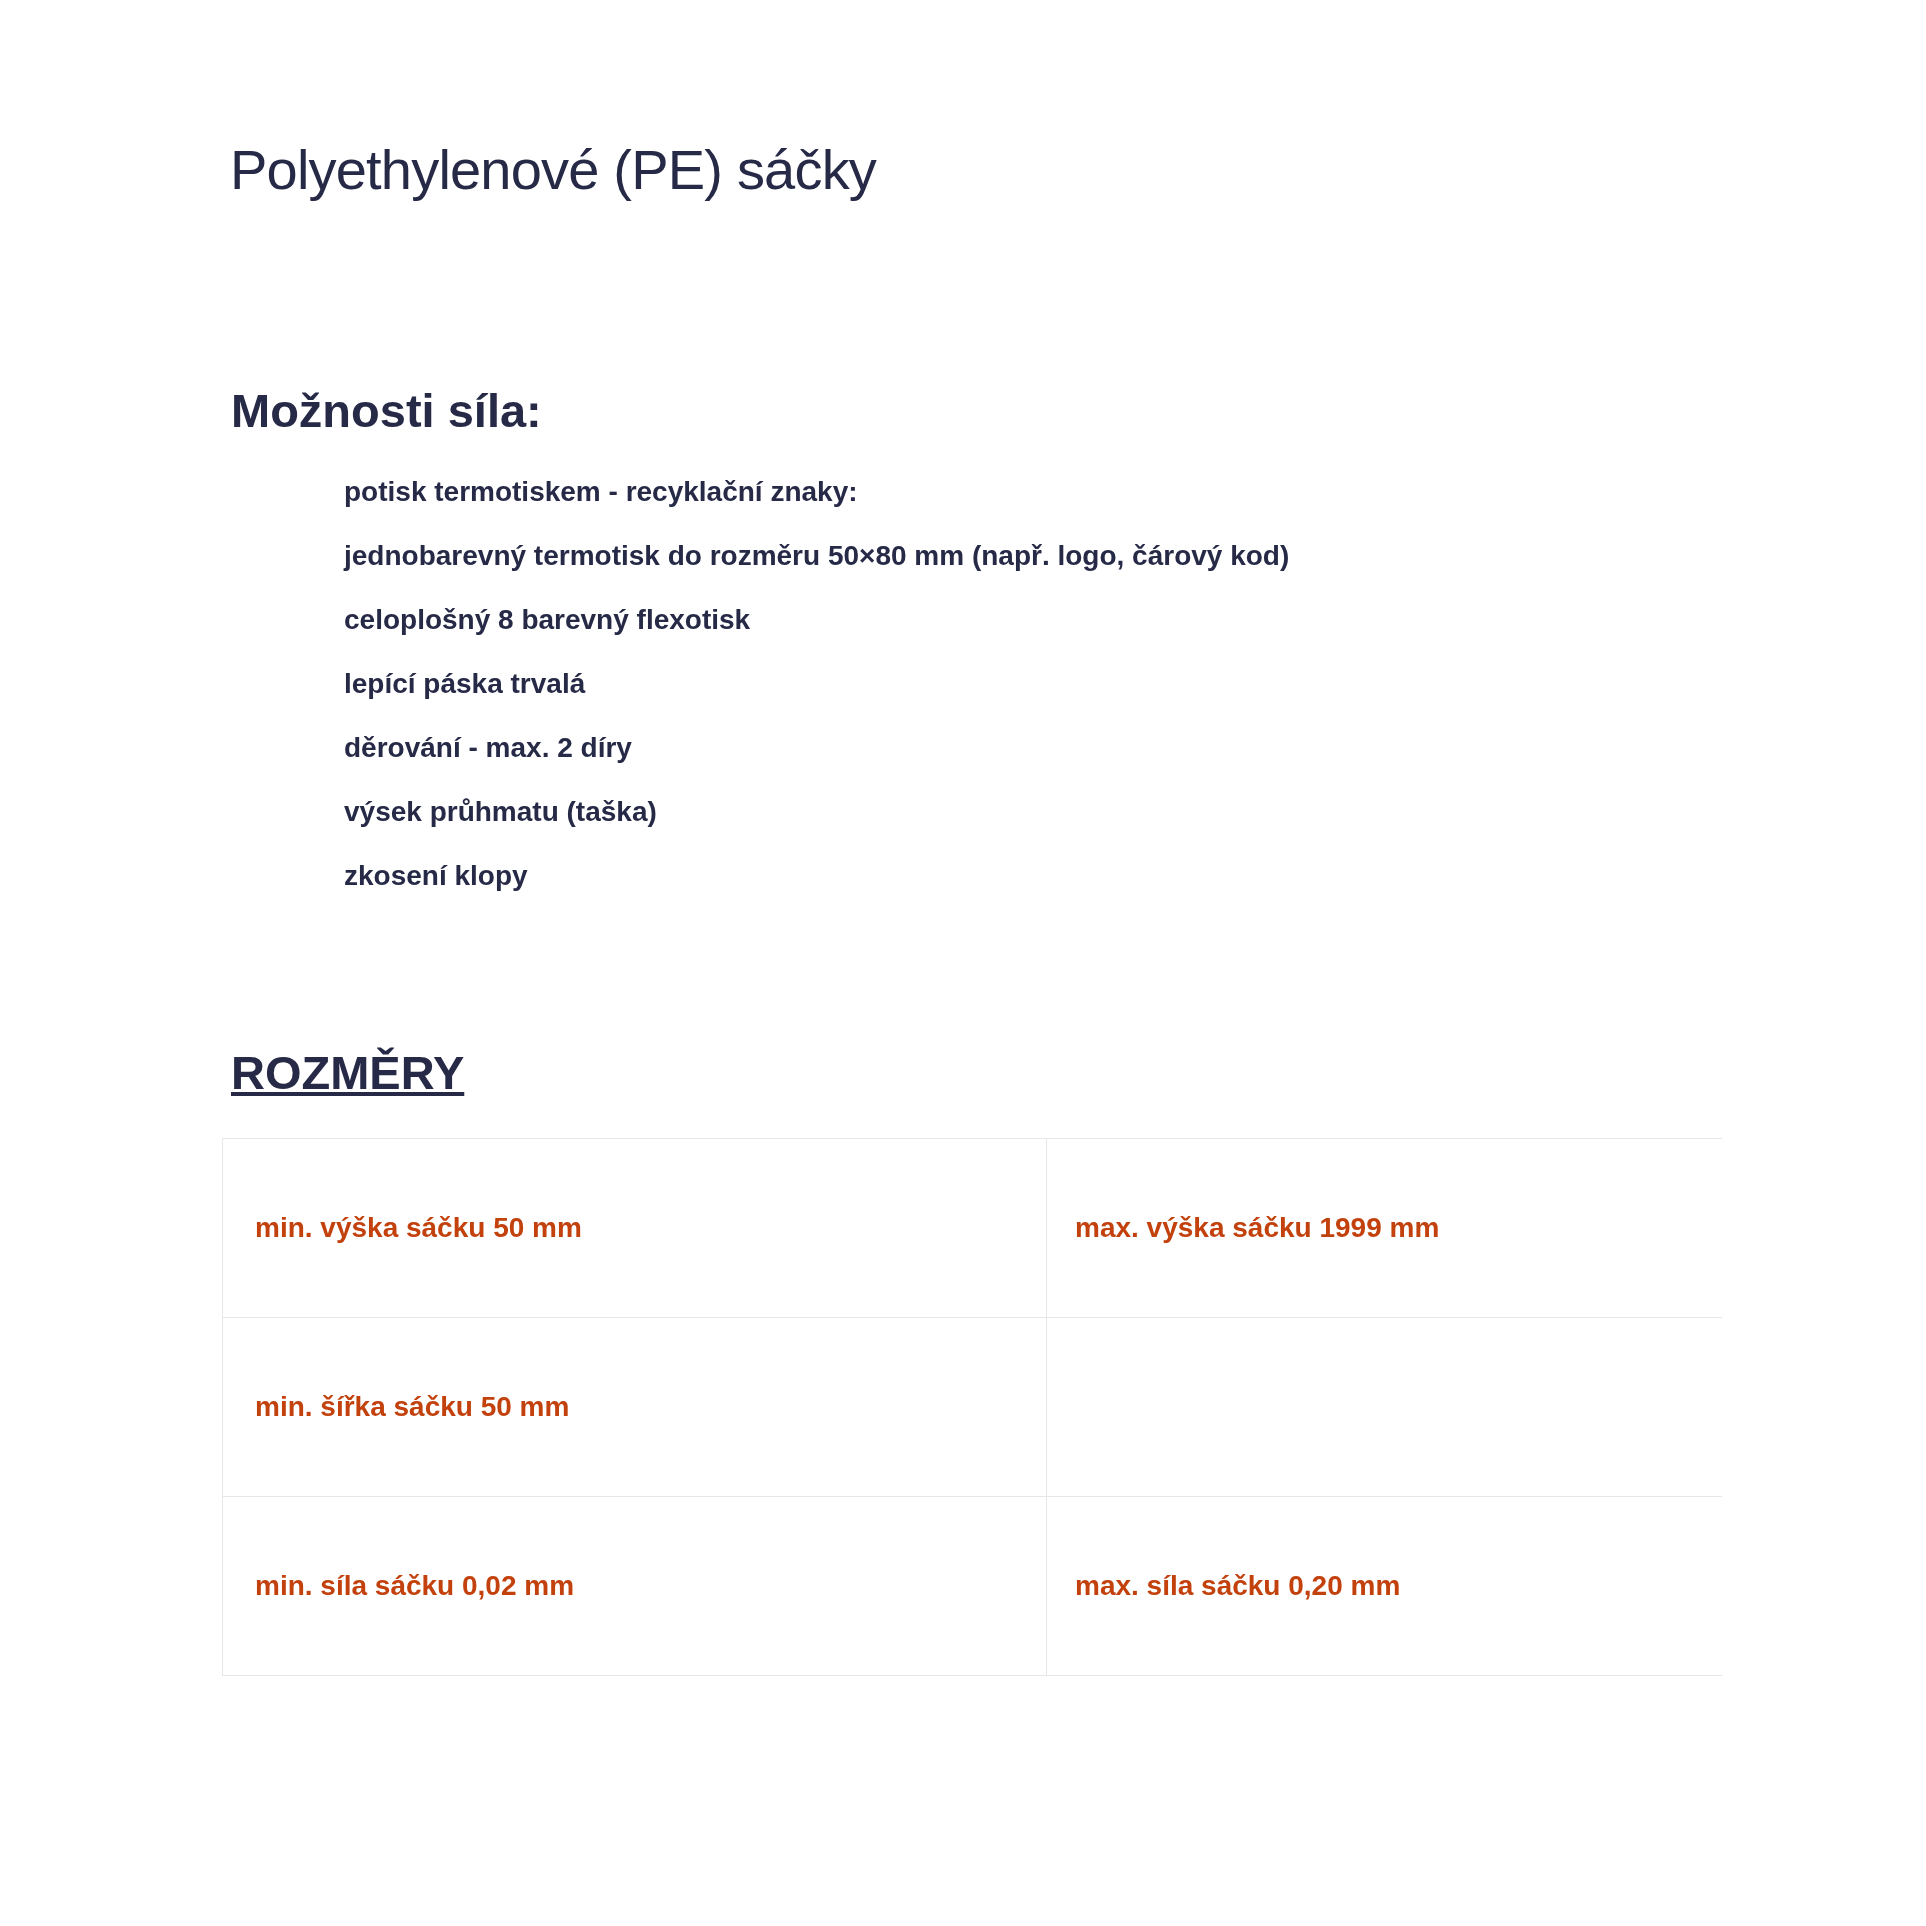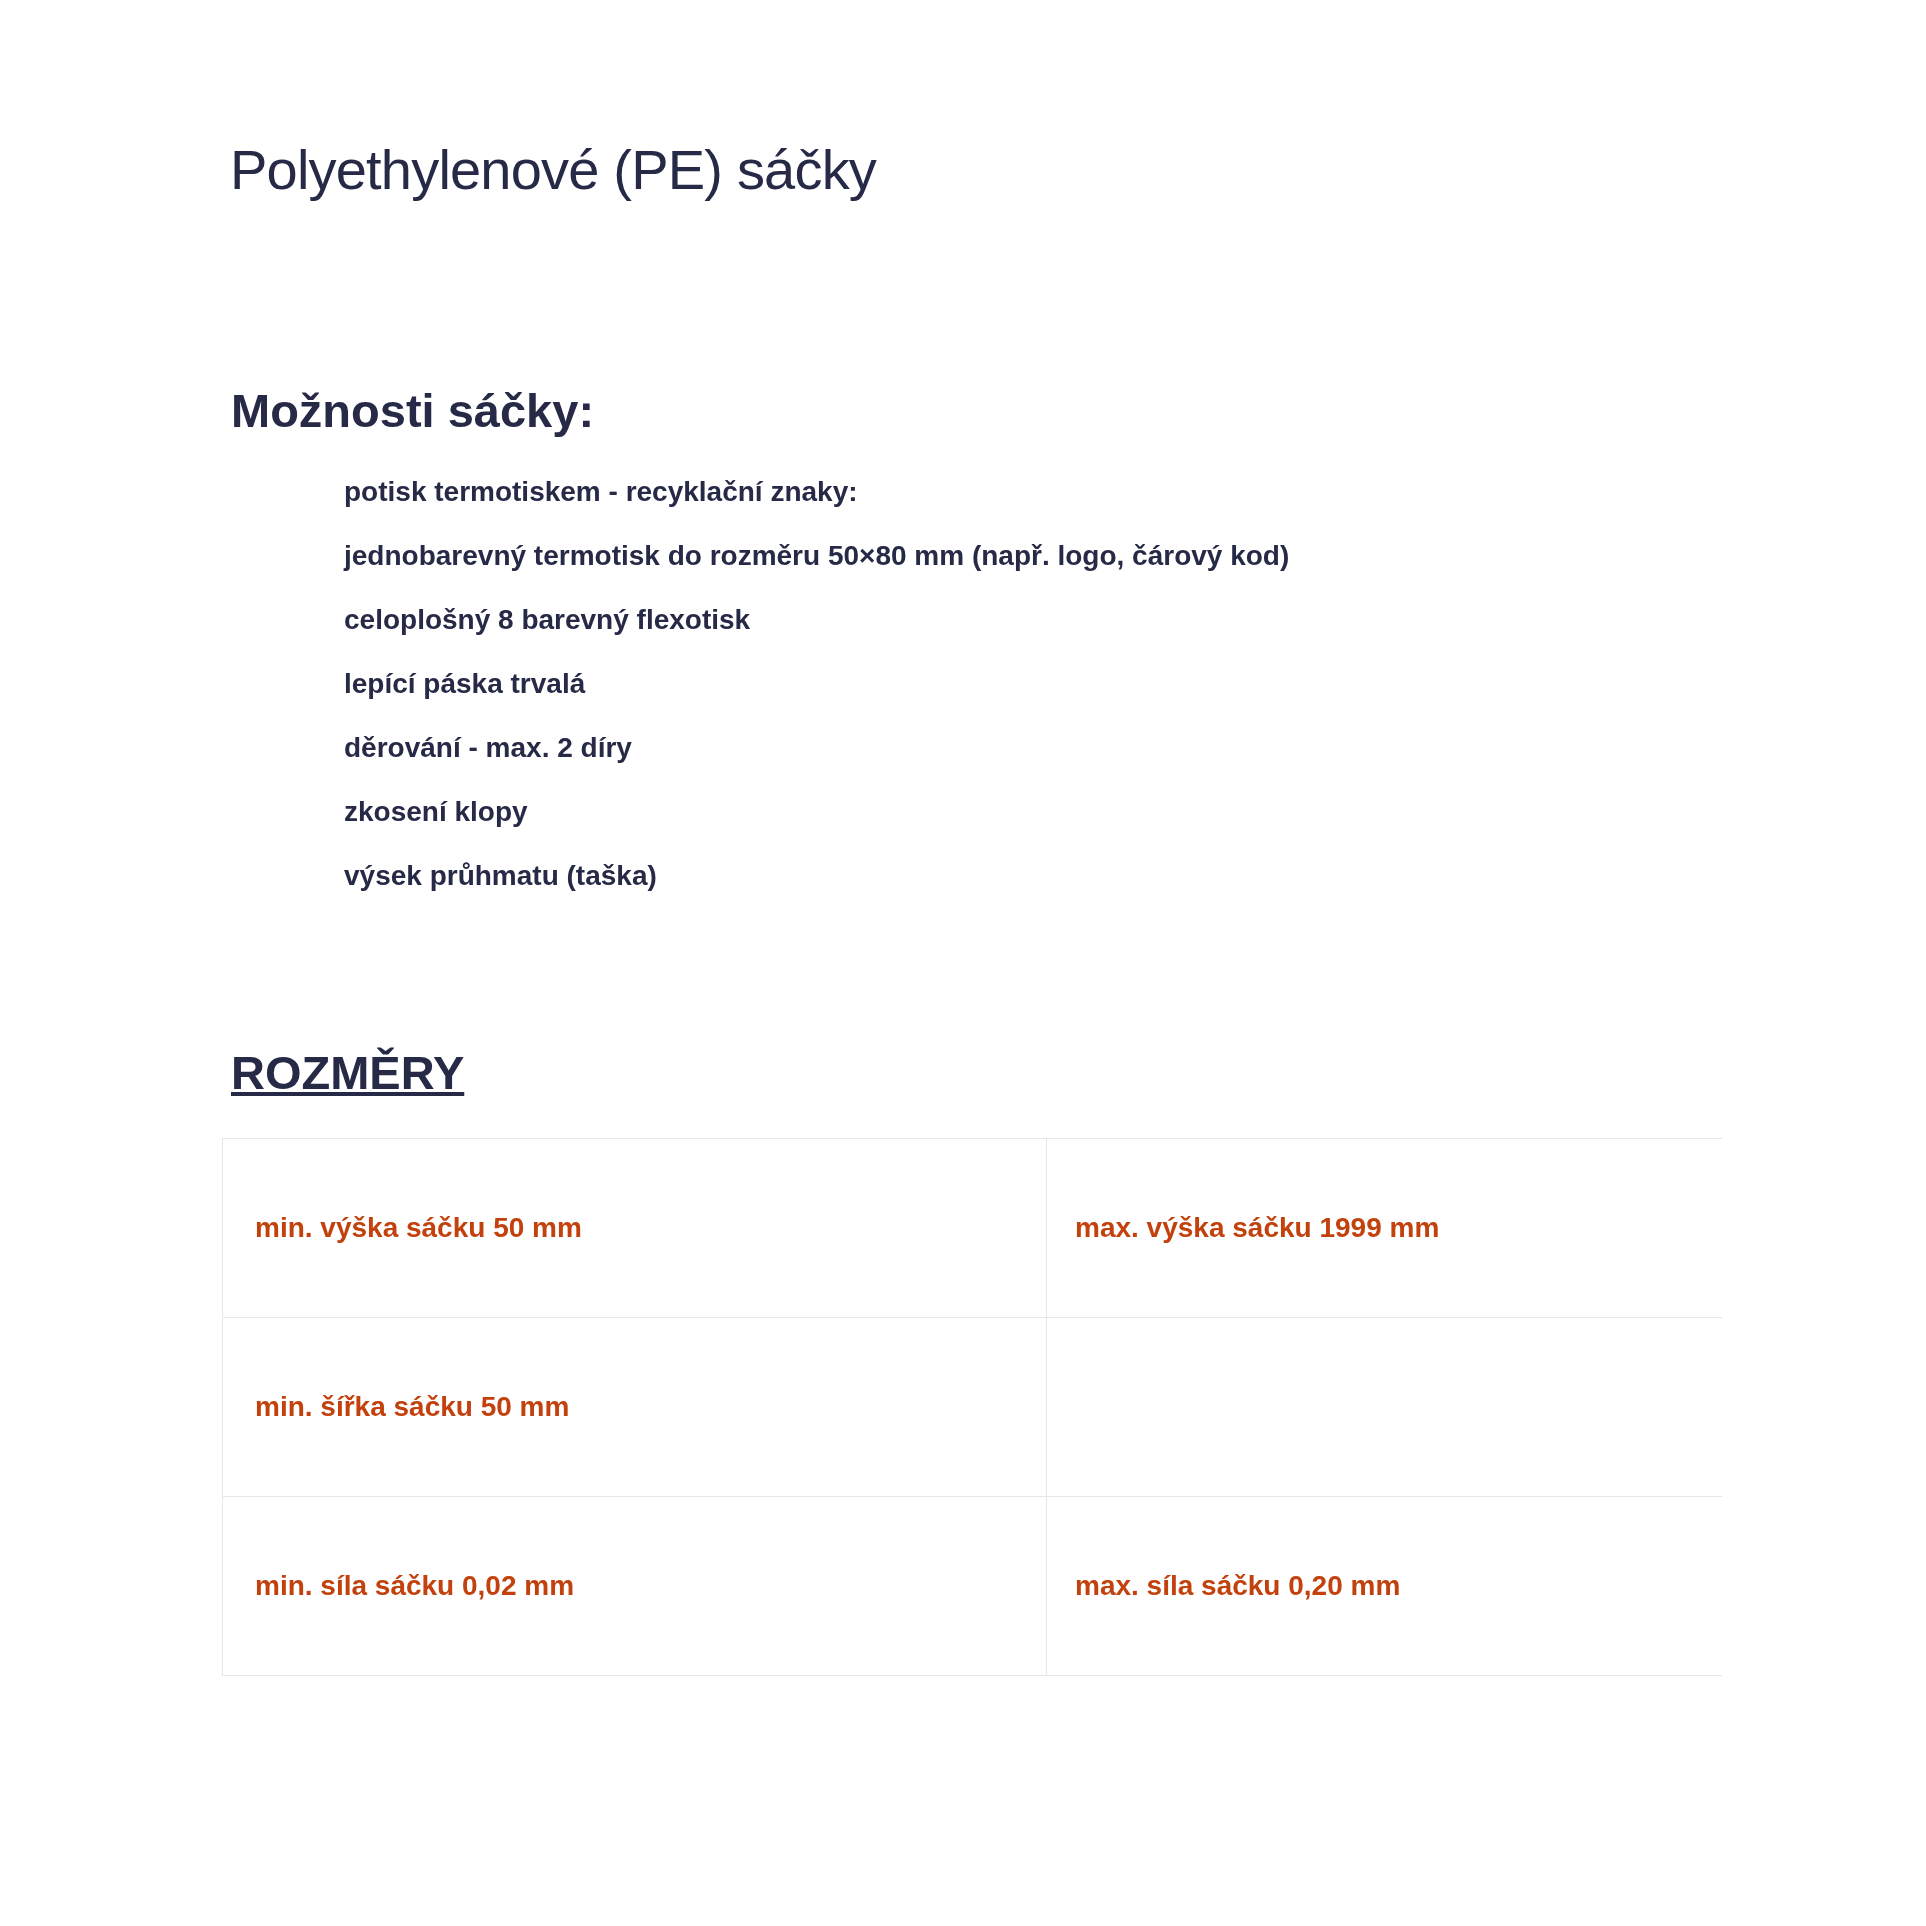--- a/index.html
+++ b/index.html
@@ -86,30 +86,30 @@
     box-sizing: border-box;
   }
 </style>
 </head>
 <body>
 
 <div>
 
   <h1 class="page-title">Polyethylenové (PE) sáčky</h1>
 
-  <h2 class="section-heading options-heading">Možnosti sáčky:</h2>
+  <h2 class="section-heading options-heading">Možnosti síla:</h2>
 
   <ul class="options-list">
     <li>potisk termotiskem - recyklační znaky:</li>
     <li>jednobarevný termotisk do rozměru 50×80 mm (např. logo, čárový kod)</li>
     <li>celoplošný 8 barevný flexotisk</li>
     <li>lepící páska trvalá</li>
     <li>děrování - max. 2 díry</li>
+    <li>výsek průhmatu (taška)</li>
     <li>zkosení klopy</li>
-    <li>výsek průhmatu (taška)</li>
   </ul>
 
   <h2 class="section-heading dimensions-heading">ROZMĚRY</h2>
 
   <div class="dim-table">
     <div class="dim-row">
       <div class="dim-cell dim-cell-min">min. výška sáčku 50 mm</div>
       <div class="dim-cell dim-cell-max">max. výška sáčku 1999 mm</div>
     </div>
     <div class="dim-row">

